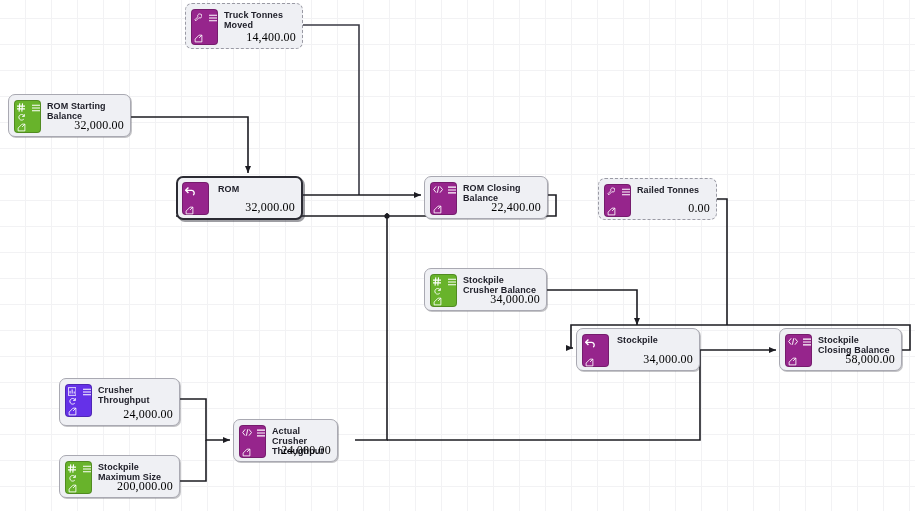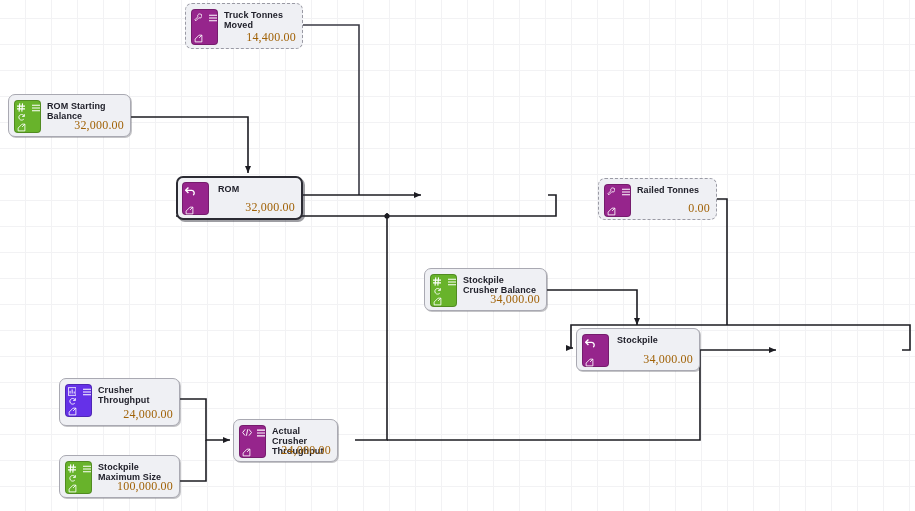--- a/index.html
+++ b/index.html
@@ -48,21 +48,21 @@
     padding:2px 0 0 0;
     border:1px solid rgba(0,0,0,.22);
   }
   .iconcol.green{background:#6ab023;background:#68b32b;}
   .iconcol.purple{background:#95278a;background:#96258c;}
   .iconcol.violet{background:#6531e8;}
   .irow{display:flex;align-items:center;height:11px;width:100%;padding-left:2px;box-sizing:border-box;}
   .irow svg{display:block;}
   .ititle{font-size:9px;line-height:10px;color:#21212b;font-weight:bold;
           letter-spacing:.1px;position:absolute;left:38px;top:6px;right:6px;}
-  .ival{position:absolute;right:6px;bottom:3px;font-size:12px;color:#a16207;
+  .ival{position:absolute;right:6px;bottom:3px;font-size:12px;color:#000000;
         font-family:"Liberation Serif", serif;letter-spacing:.2px;}
 </style>
 </head>
 <body>
 
 <div id="canvas">
 
   <svg id="edges" viewBox="0 0 915 511" xmlns="http://www.w3.org/2000/svg">
     <defs>
       <marker id="arrow" markerWidth="8" markerHeight="8" refX="7" refY="3" orient="auto" markerUnits="userSpaceOnUse">
@@ -165,20 +165,41 @@
         <svg width="9" height="9" viewBox="0 0 16 16">
             <path d="M14 2 L9 2 L2 9 L2 14 L14 14 Z" fill="none" stroke="#fff" stroke-width="1.5"></path>
             <path d="M9 7 L14 2" stroke="#fff" stroke-width="1.5"></path>
           </svg>
       </div>
     </div>
     <div class="ititle" style="left:40px;">ROM</div>
     <div class="ival">32,000.00</div>
   </div>
 
+  <div class="node" style="left:424px;top:176px;width:124px;height:43px;">
+    <div class="iconcol purple" style="height:33px;">
+      <div class="irow">
+        <svg width="11" height="9" viewBox="0 0 16 12">
+            <path d="M5 1 L1 6 L5 11 M11 1 L15 6 L11 11 M9 1 L7 11" fill="none" stroke="#fff" stroke-width="1.5"></path>
+          </svg>
+        <span style="display:inline-block;width:5px"></span>
+        <svg width="9" height="8" viewBox="0 0 12 10">
+            <path d="M0 1h12M0 5h12M0 9h12" stroke="#fff" stroke-width="1.8"></path>
+          </svg>
+      </div>
+      <div class="irow" style="margin-top:10px">
+        <svg width="9" height="9" viewBox="0 0 16 16">
+            <path d="M14 2 L9 2 L2 9 L2 14 L14 14 Z" fill="none" stroke="#fff" stroke-width="1.5"></path>
+            <path d="M9 7 L14 2" stroke="#fff" stroke-width="1.5"></path>
+          </svg>
+      </div>
+    </div>
+    <div class="ititle">ROM Closing Balance</div>
+    <div class="ival">22,400.00</div>
+  </div>
 
   <div class="node dashed" style="left:598px;top:178px;width:119px;height:42px;padding-left:47px;">
     <div class="iconcol purple" style="height:33px;">
       <div class="irow">
         <svg width="9" height="9" viewBox="0 0 16 16">
             <path d="M11 1a4 4 0 0 0-3.6 5.7L1.6 12.5l1.9 1.9 5.8-5.8A4 4 0 1 0 11 1z" fill="none" stroke="#fff" stroke-width="1.6"></path>
           </svg>
         <span style="display:inline-block;width:7px"></span>
         <svg width="9" height="8" viewBox="0 0 12 10">
             <path d="M0 1h12M0 5h12M0 9h12" stroke="#fff" stroke-width="1.6"></path>
@@ -216,39 +237,60 @@
         <svg width="9" height="9" viewBox="0 0 16 16">
             <path d="M14 2 L9 2 L2 9 L2 14 L14 14 Z" fill="none" stroke="#fff" stroke-width="1.5"></path>
             <path d="M9 7 L14 2" stroke="#fff" stroke-width="1.5"></path>
           </svg>
       </div>
     </div>
     <div class="ititle">Stockpile Crusher Balance</div>
     <div class="ival">34,000.00</div>
   </div>
 
-  <div class="node" style="left:576px;top:328px;width:124px;height:43px;border-radius:6px;">
+  <div class="node" style="left:576px;top:328px;width:124px;height:43px;">
     <div class="iconcol purple" style="height:33px;">
       <div class="irow" style="margin-top:1px">
         <svg width="11" height="10" viewBox="0 0 16 14">
             <path d="M5 2 L1 6 L5 10" fill="none" stroke="#fff" stroke-width="2"></path>
             <path d="M1 6 L10 6 A4 4 0 0 1 12 13" fill="none" stroke="#fff" stroke-width="2"></path>
           </svg>
       </div>
       <div class="irow" style="margin-top:10px">
         <svg width="9" height="9" viewBox="0 0 16 16">
             <path d="M14 2 L9 2 L2 9 L2 14 L14 14 Z" fill="none" stroke="#fff" stroke-width="1.5"></path>
             <path d="M9 7 L14 2" stroke="#fff" stroke-width="1.5"></path>
           </svg>
       </div>
     </div>
     <div class="ititle" style="left:40px;">Stockpile</div>
     <div class="ival">34,000.00</div>
   </div>
 
+  <div class="node" style="left:779px;top:328px;width:123px;height:43px;">
+    <div class="iconcol purple" style="height:33px;">
+      <div class="irow">
+        <svg width="11" height="9" viewBox="0 0 16 12">
+            <path d="M5 1 L1 6 L5 11 M11 1 L15 6 L11 11 M9 1 L7 11" fill="none" stroke="#fff" stroke-width="1.5"></path>
+          </svg>
+        <span style="display:inline-block;width:5px"></span>
+        <svg width="9" height="8" viewBox="0 0 12 10">
+            <path d="M0 1h12M0 5h12M0 9h12" stroke="#fff" stroke-width="1.8"></path>
+          </svg>
+      </div>
+      <div class="irow" style="margin-top:10px">
+        <svg width="9" height="9" viewBox="0 0 16 16">
+            <path d="M14 2 L9 2 L2 9 L2 14 L14 14 Z" fill="none" stroke="#fff" stroke-width="1.5"></path>
+            <path d="M9 7 L14 2" stroke="#fff" stroke-width="1.5"></path>
+          </svg>
+      </div>
+    </div>
+    <div class="ititle">Stockpile Closing Balance</div>
+    <div class="ival">58,000.00</div>
+  </div>
 
   <div class="node" style="left:59px;top:378px;width:121px;height:48px;">
     <div class="iconcol violet" style="height:33px;">
       <div class="irow">
         <svg width="9" height="9" viewBox="0 0 12 12">
             <rect x="0.5" y="0.5" width="11" height="11" fill="none" stroke="#fff" stroke-width="1.2"></rect>
             <path d="M3 9 L3 5 M6 9 L6 3 M9 9 L9 6" stroke="#fff" stroke-width="1.4"></path>
           </svg>
         <span style="display:inline-block;width:7px"></span>
         <svg width="9" height="8" viewBox="0 0 12 10">
@@ -312,16 +354,16 @@
           </svg>
       </div>
       <div class="irow">
         <svg width="9" height="9" viewBox="0 0 16 16">
             <path d="M14 2 L9 2 L2 9 L2 14 L14 14 Z" fill="none" stroke="#fff" stroke-width="1.5"></path>
             <path d="M9 7 L14 2" stroke="#fff" stroke-width="1.5"></path>
           </svg>
       </div>
     </div>
     <div class="ititle">Stockpile Maximum Size</div>
-    <div class="ival">100,000.00</div>
+    <div class="ival">200,000.00</div>
   </div>
 
 </div>
 
 </body></html>

